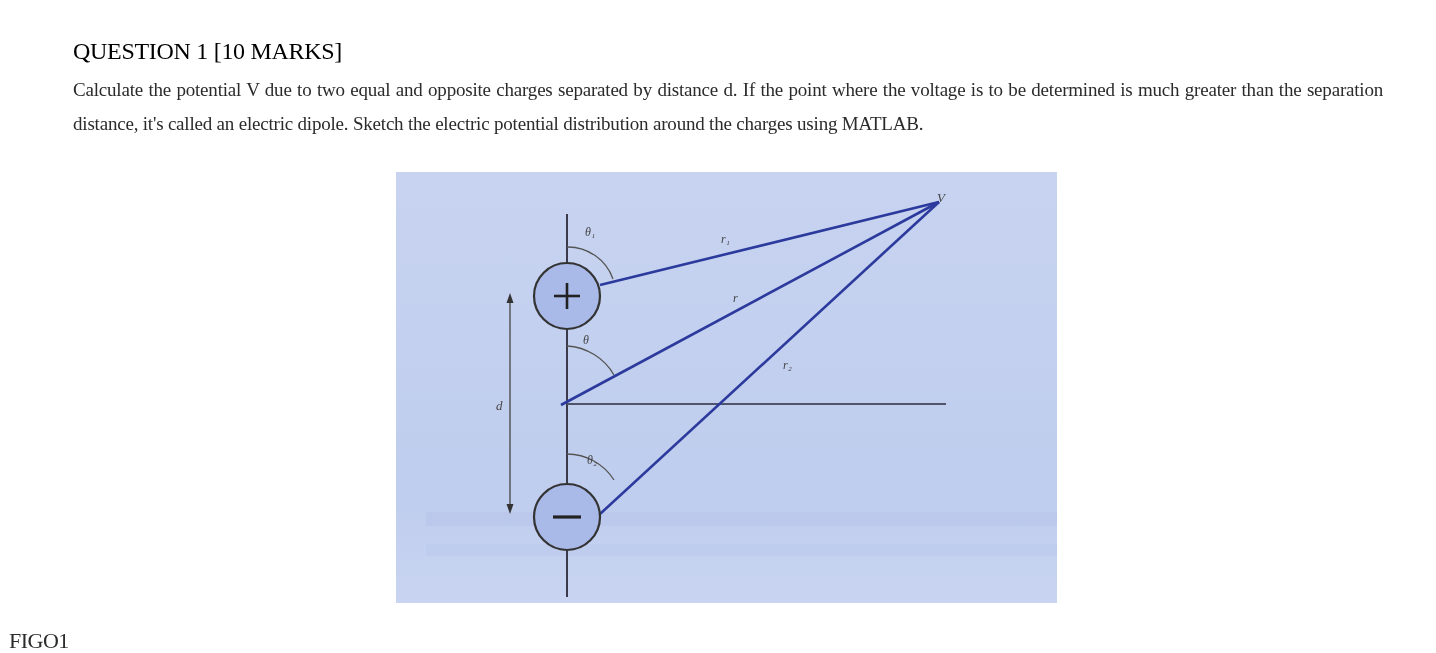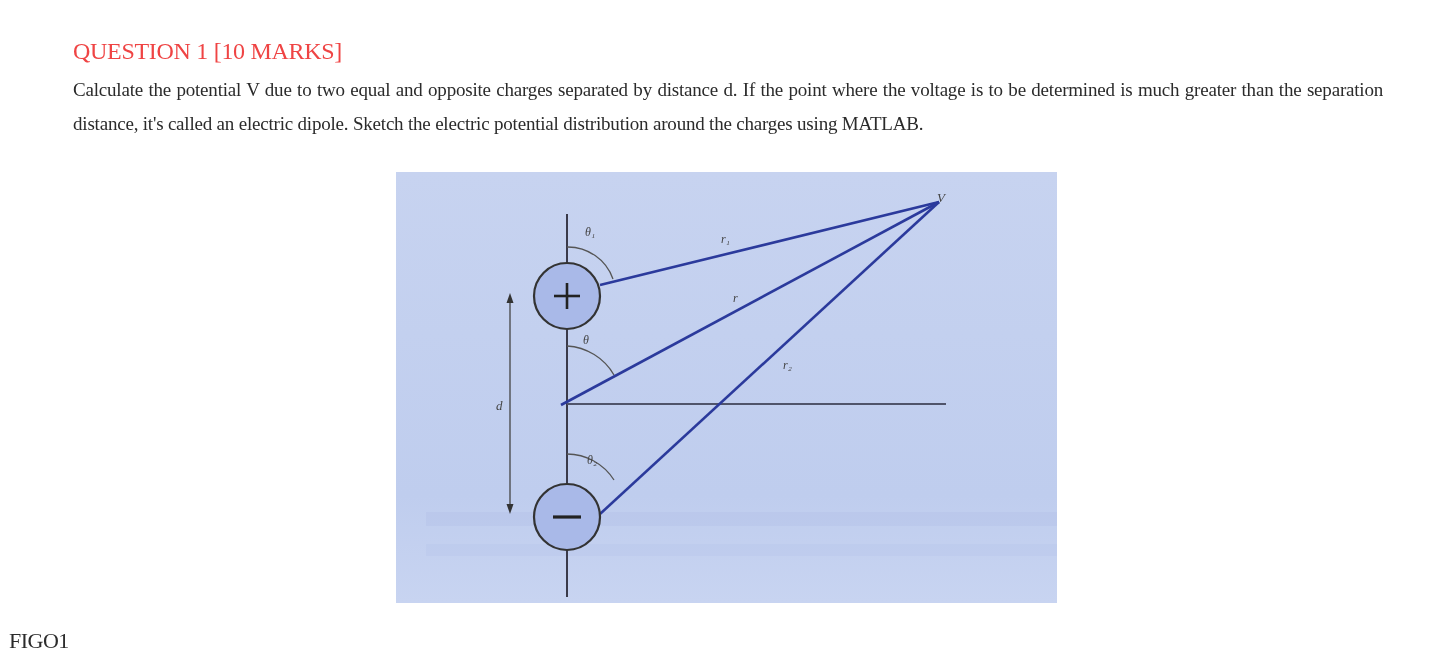--- a/index.html
+++ b/index.html
@@ -1,17 +1,17 @@
 <!DOCTYPE html>
 <html><head>
 <meta charset="utf-8">
 <style>
   html, body { margin: 0; padding: 0; background: #ffffff; }
   body { width: 1436px; height: 653px; position: relative; overflow: hidden; font-family: "Liberation Serif", "DejaVu Serif", serif; color: #2a2a2a; }
-  .heading { position: absolute; left: 73px; top: 38px; font-size: 24px; letter-spacing: -0.3px; color: #ef4444; white-space: nowrap; }
+  .heading { position: absolute; left: 73px; top: 38px; font-size: 24px; letter-spacing: -0.3px; color: #000000; white-space: nowrap; }
   .para { position: absolute; left: 73px; top: 73px; width: 1310px; font-size: 19px; line-height: 34px; text-align: justify; color: #2b2b2b; letter-spacing: -0.2px; }
   .figure { position: absolute; left: 396px; top: 172px; width: 661px; height: 431px; background: #c3d0ef; overflow: hidden; }
   .figure svg { position: absolute; left: 0; top: 0; }
   .caption { position: absolute; left: 0; width: 1436px; top: 628px; font-size: 22px; color: #2b2b2b; letter-spacing: -0.5px; }
   .caption span { display: inline-block; position: relative; left: 9px; }
 </style>
 </head>
 <body>
 
 <div class="heading">QUESTION 1 [10 MARKS]</div>

